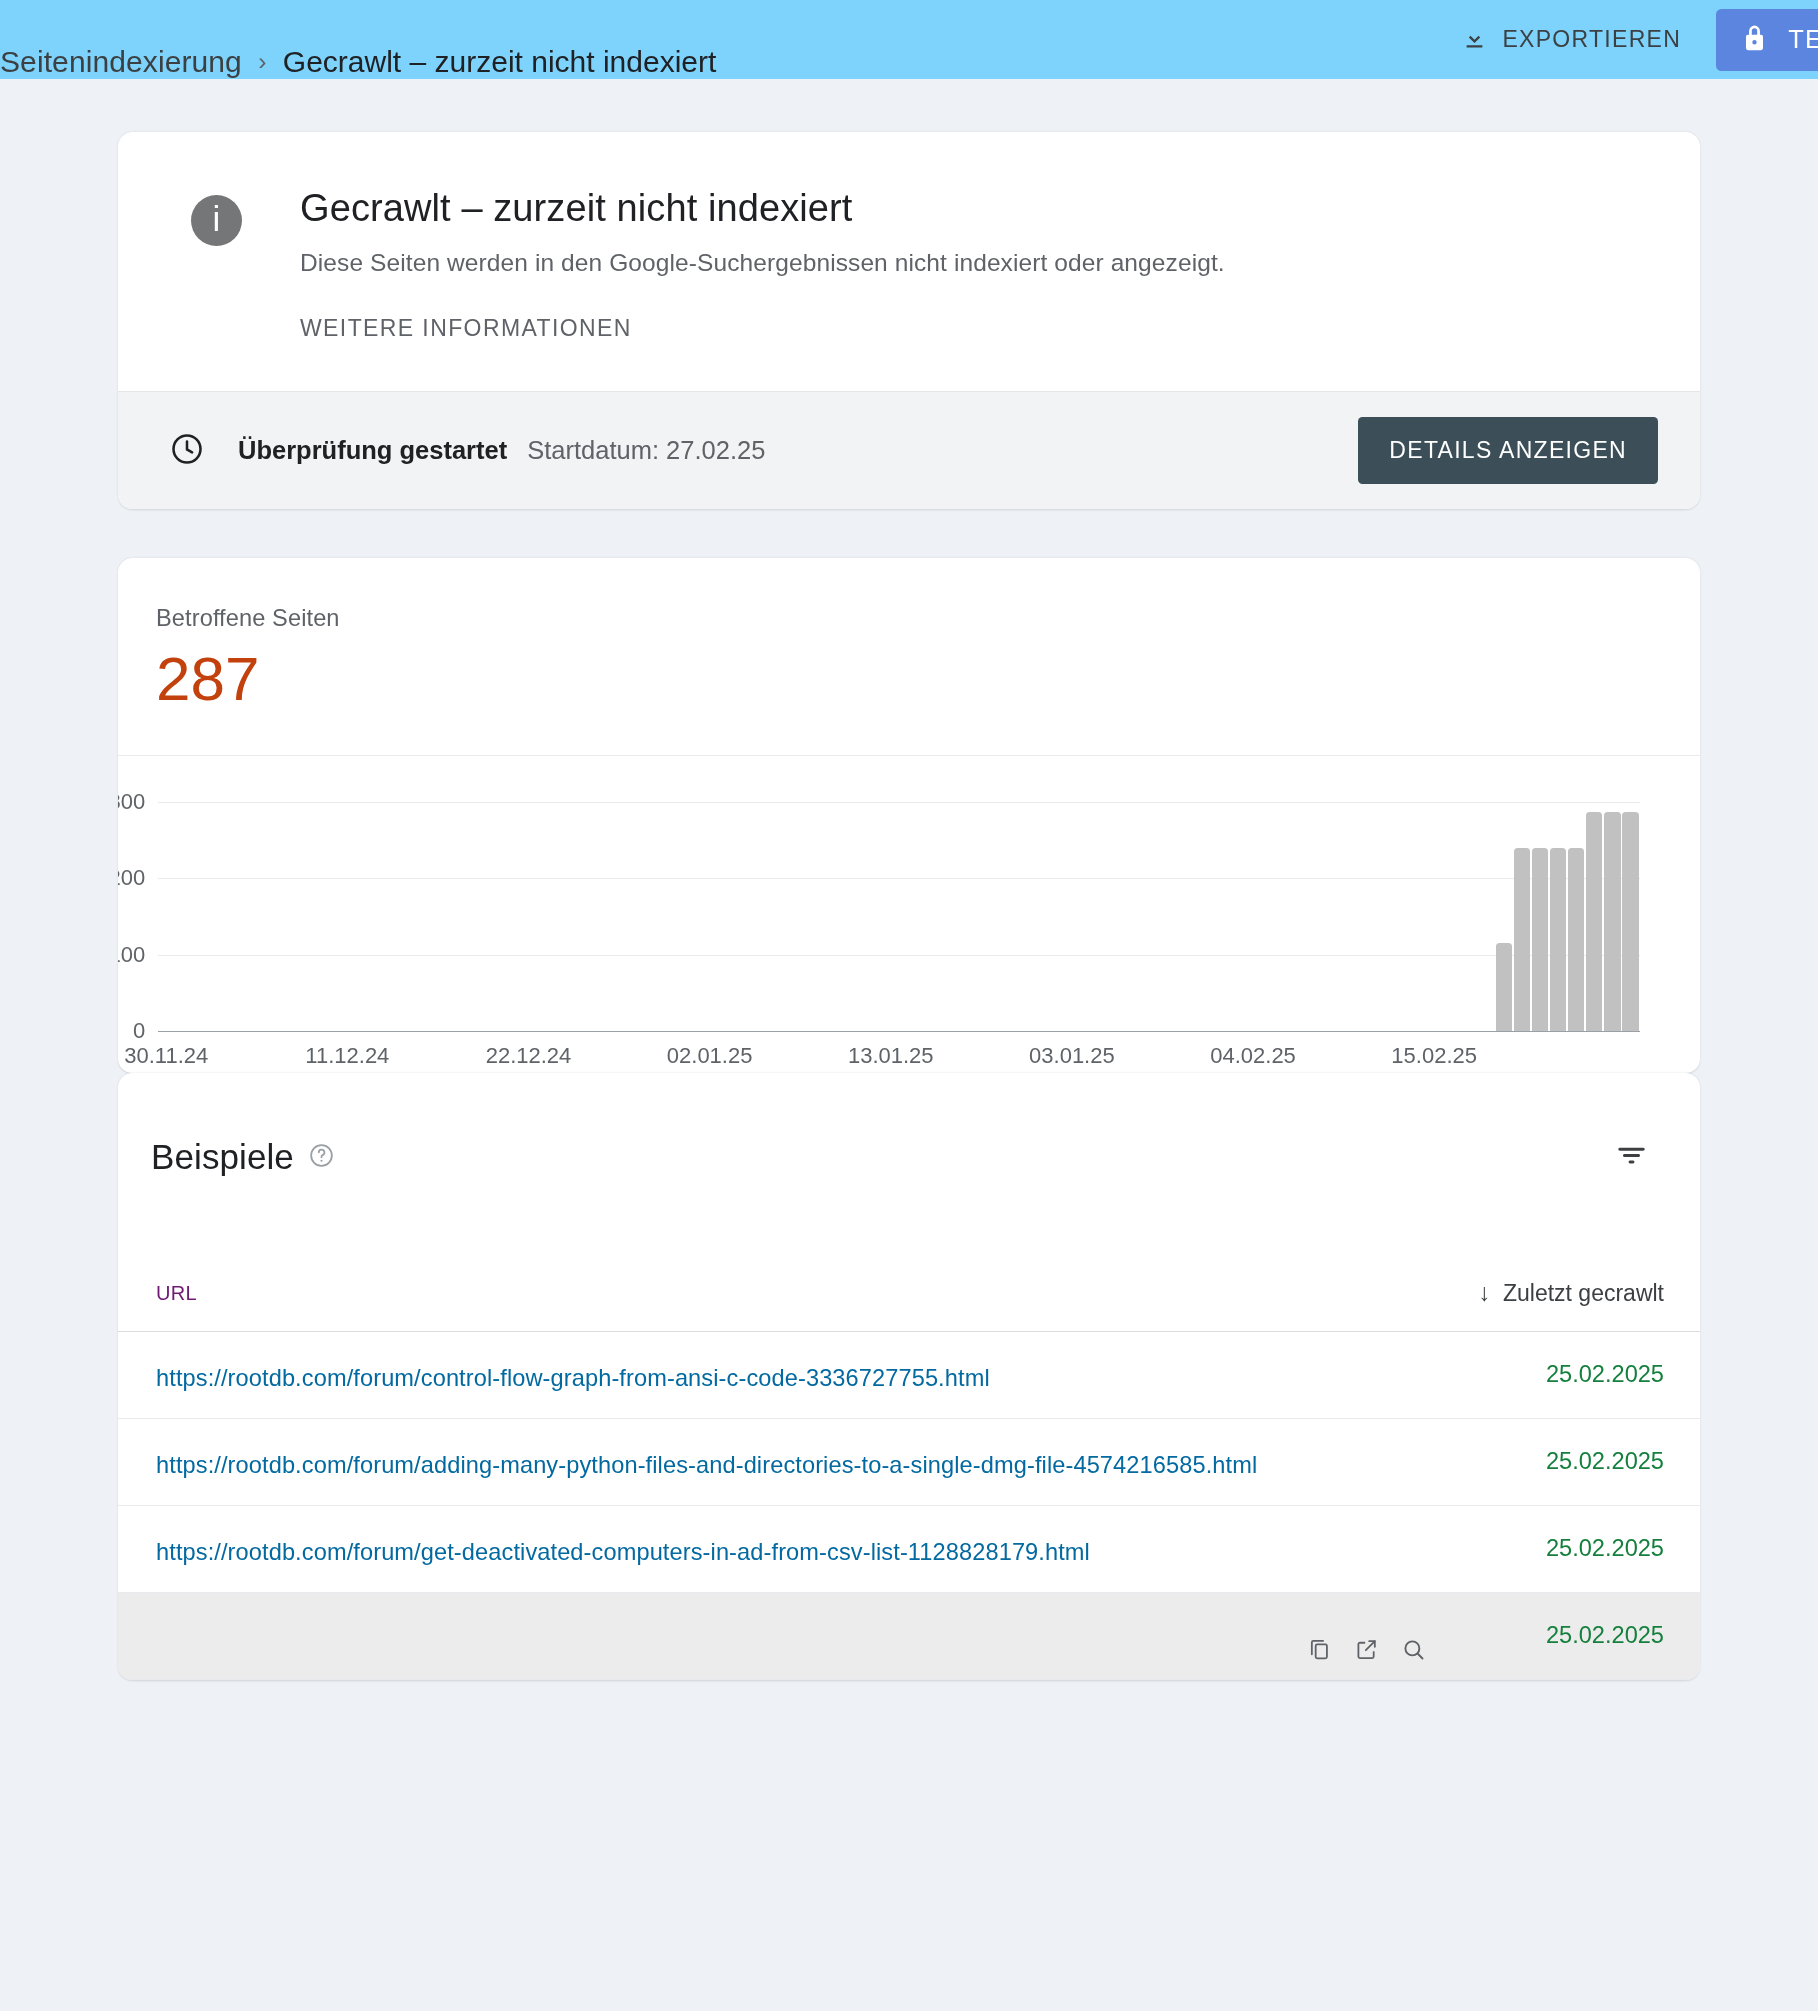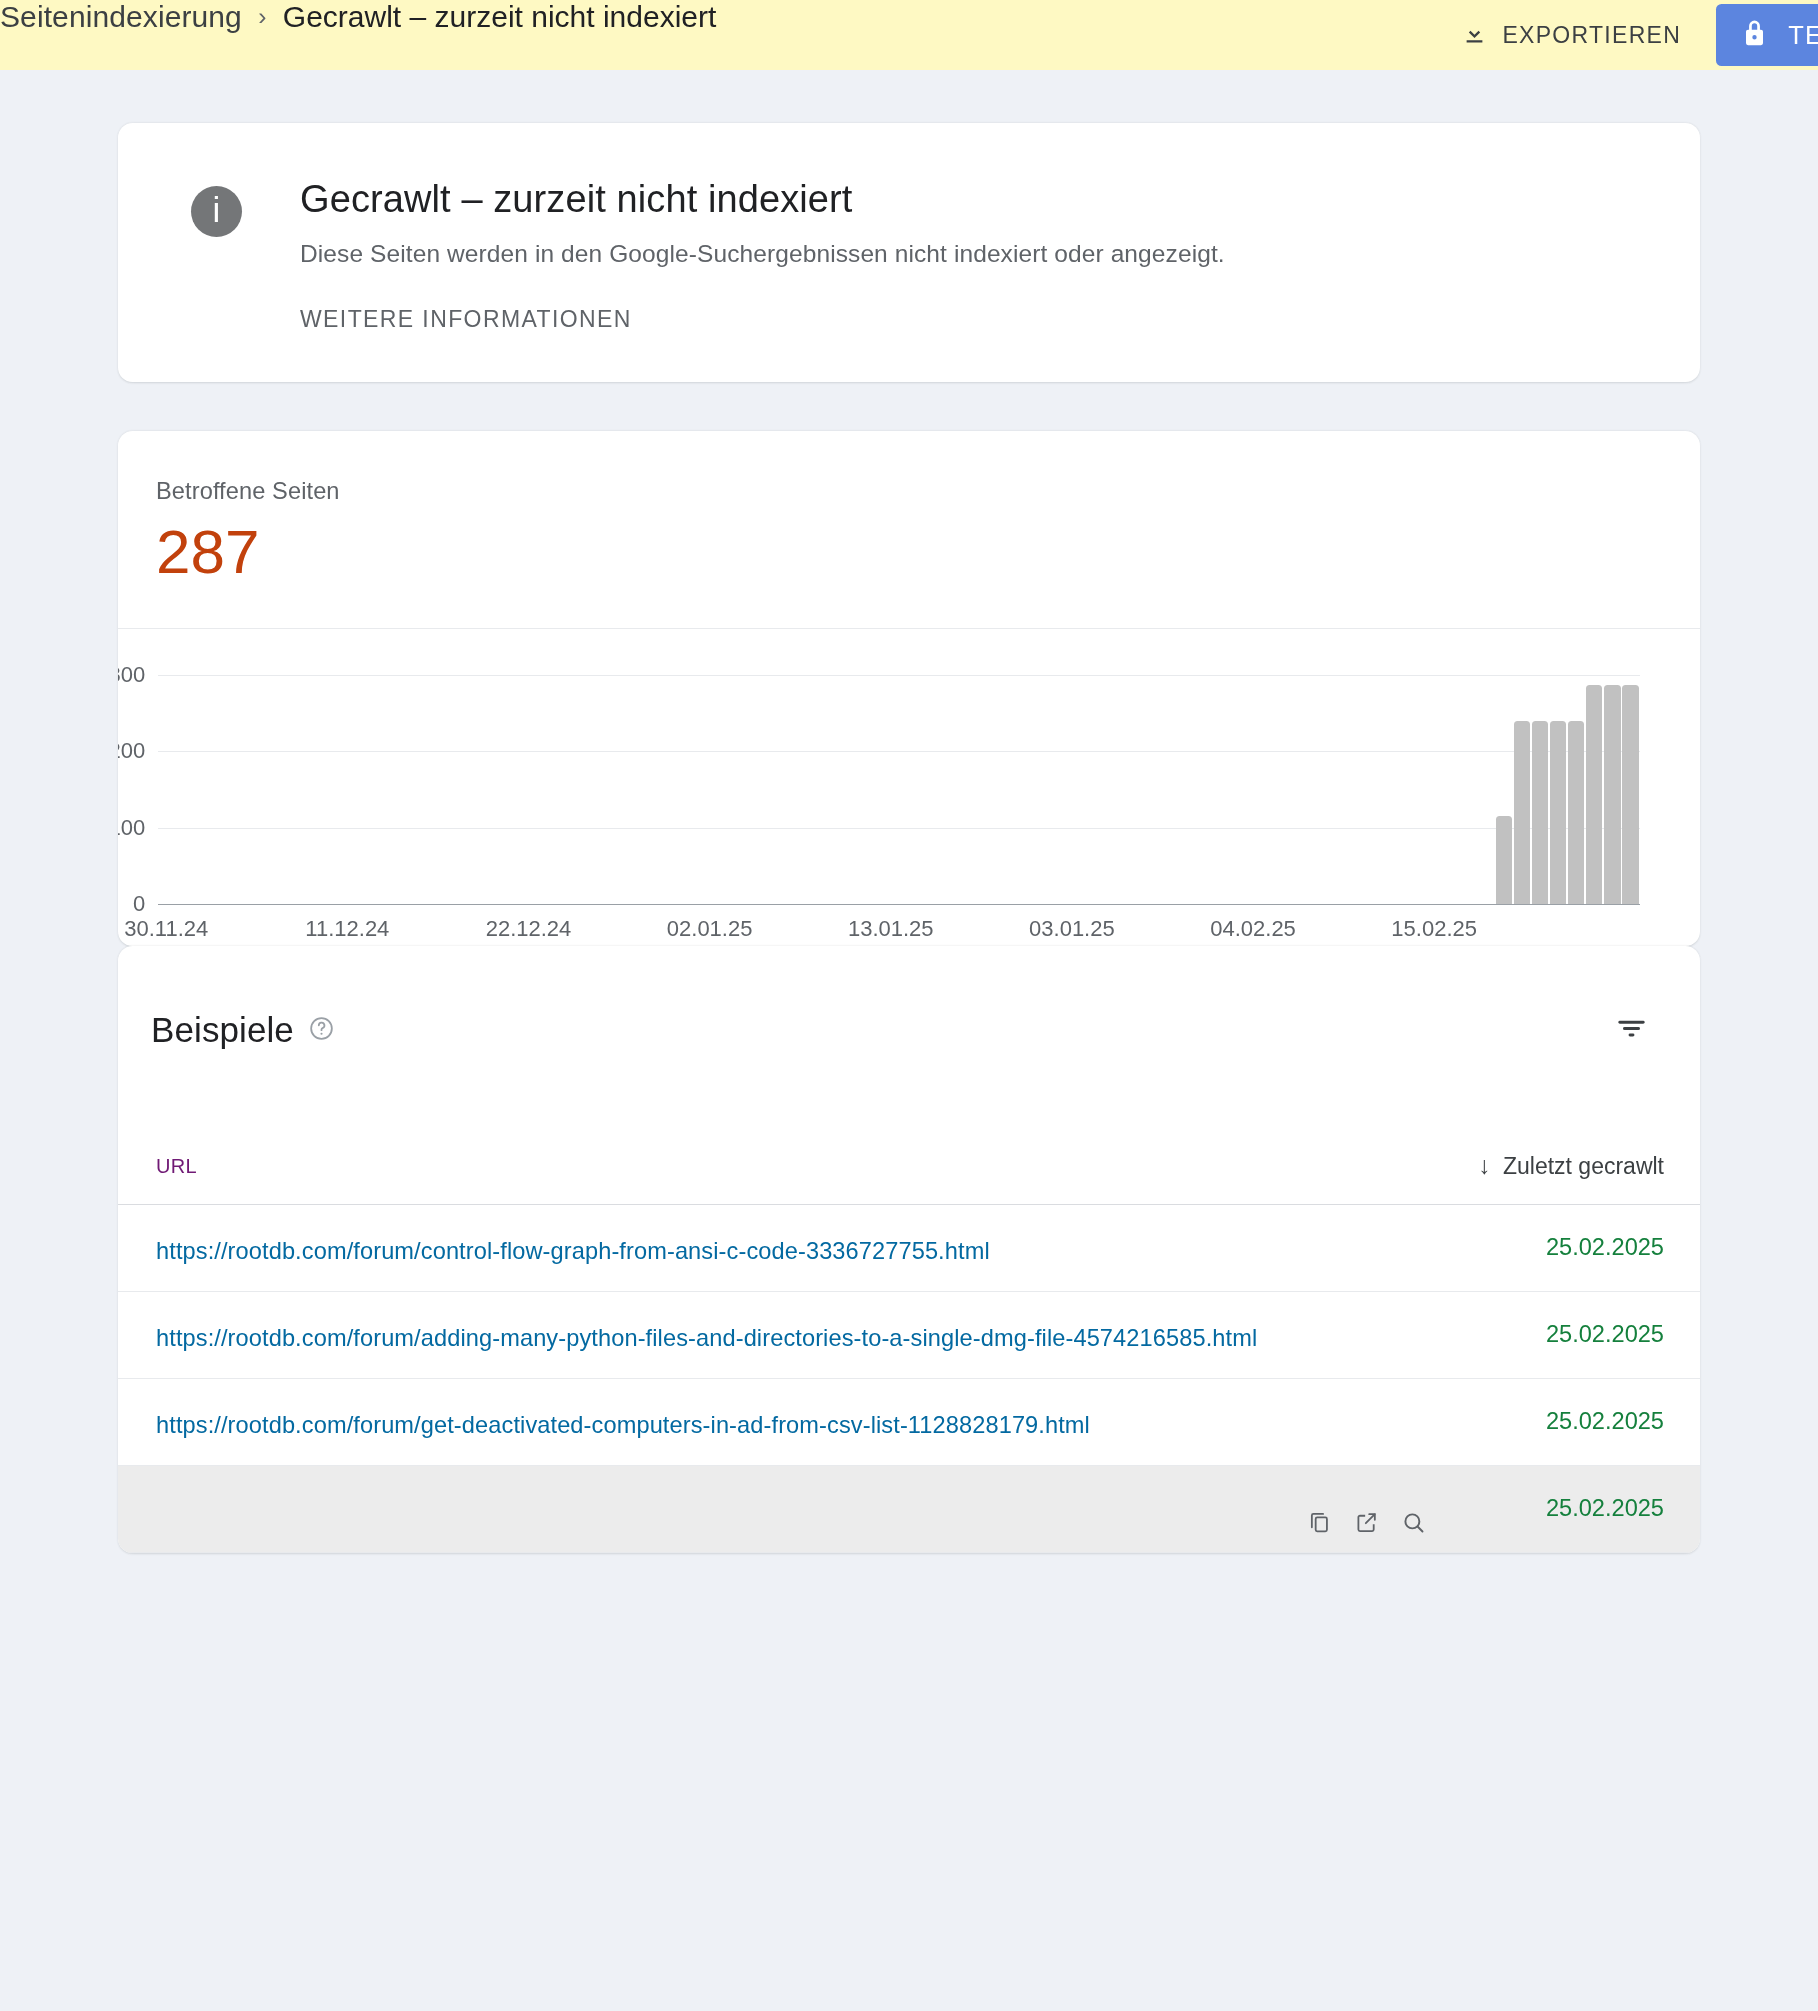--- a/index.html
+++ b/index.html
@@ -7,24 +7,24 @@
     width: 1818px;
     height: 2012px;
     background: #eef1f6;
     font-family: "Liberation Sans", sans-serif;
     overflow: hidden;
   }
 
   
   .topbar {
     position: relative;
-    height: 70px;
-    background: #fef9c3;
-    display: flex;
-    align-items: flex-start;
+    height: 79px;
+    background: #7dd3fc;
+    display: flex;
+    align-items: flex-end;
     padding-left: 0;
   }
   .breadcrumb {
     display: flex;
     align-items: center;
     padding-left: 0;
   }
   .bc-root {
     font-size: 30px;
     color: #3c4043;
@@ -305,20 +305,31 @@
             <span>i</span>
           </div>
       </div>
       <div>
         <div class="info-title">Gecrawlt – zurzeit nicht indexiert</div>
         <div class="info-sub">Diese Seiten werden in den Google-Suchergebnissen nicht indexiert oder angezeigt.</div>
         <div class="info-link">WEITERE INFORMATIONEN</div>
       </div>
     </div>
 
+    <div class="validation-bar">
+      <span class="clock-icon">
+        <svg width="36" height="36" viewBox="0 0 24 24" fill="none" stroke="#202124" stroke-width="1.7">
+          <circle cx="12" cy="12" r="9"></circle>
+          <path d="M12 7v5.3l3.4 2" stroke-linecap="round"></path>
+        </svg>
+      </span>
+      <span class="val-state">Überprüfung gestartet</span>
+      <span class="val-date">Startdatum: 27.02.25</span>
+      <button class="details-btn">DETAILS ANZEIGEN</button>
+    </div>
   </div>
 
   <div class="card chart-card">
     <div class="metric">
       <div class="metric-label">Betroffene Seiten</div>
       <div class="metric-value">287</div>
     </div>
 
     <div class="chart-area">
       <div class="chart-inner">

